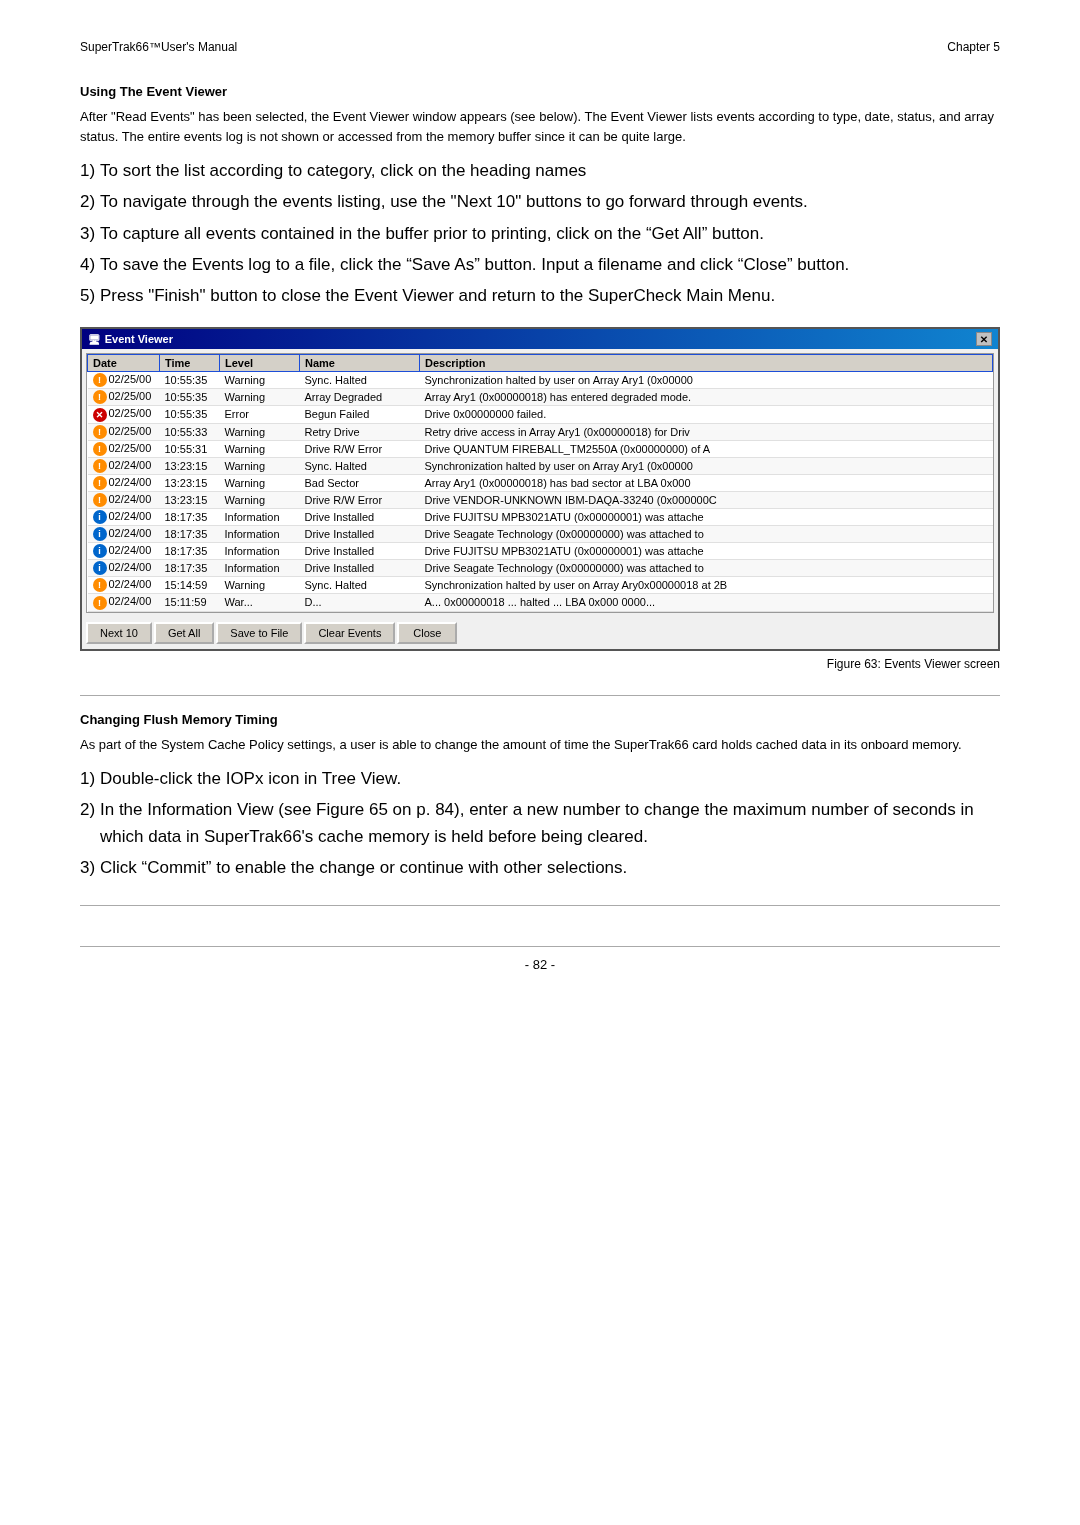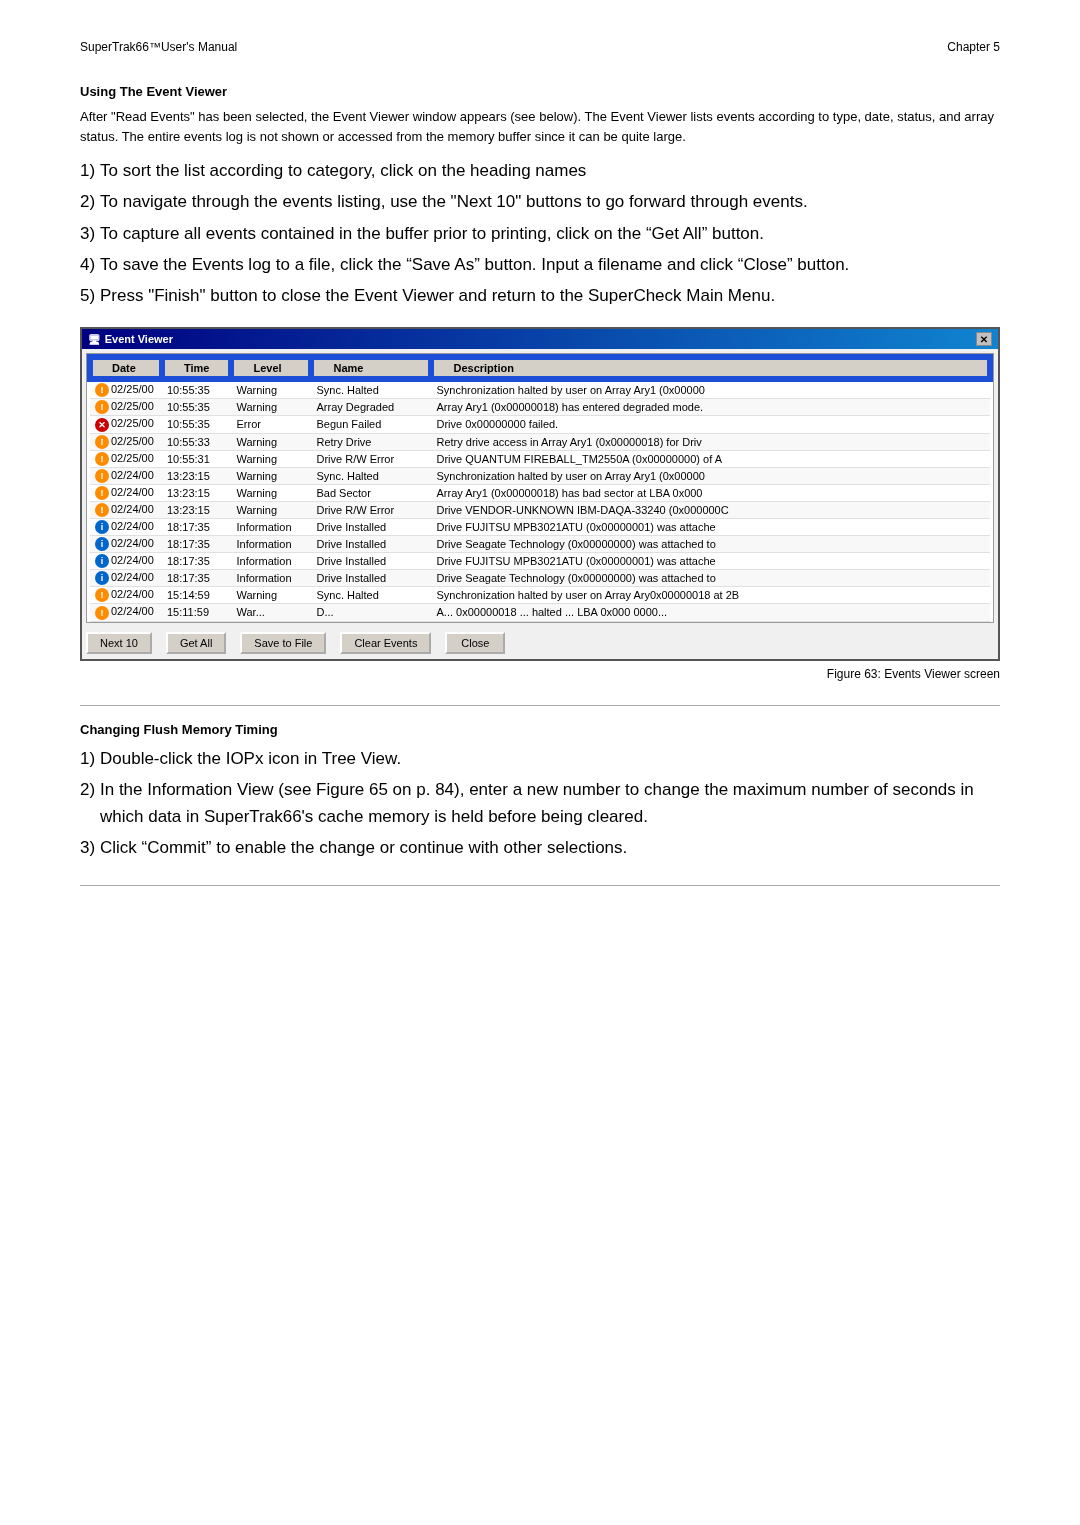--- a/index.html
+++ b/index.html
@@ -92,22 +92,22 @@
     }
     .ev-table {
       width: 100%;
       border-collapse: collapse;
       font-size: 11px;
     }
     .ev-table thead tr {
       background: #d4d0c8;
     }
     .ev-table thead th {
-      border: 6px solid #1d4ed8;
-      padding: 2px 19px;
+      border: 1px solid #1d4ed8;
+      padding: 2px 5px;
       text-align: left;
       font-weight: bold;
       white-space: nowrap;
     }
     .ev-table tbody tr {
       background: #fff;
     }
     .ev-table tbody tr:nth-child(even) {
       background: #f8f8f8;
     }
@@ -132,21 +132,21 @@
       font-weight: bold;
       color: #fff;
     }
     .ev-icon-warning { background: #ff8c00; }
     .ev-icon-error { background: #cc0000; }
     .ev-icon-info { background: #0066cc; }
 
     .ev-buttons {
       display: flex;
       padding: 5px 4px;
-      gap: 14px;
+      gap: 2px;
       background: #f0f0f0;
     }
     .ev-btn {
       background: #d4d0c8;
       border: 2px outset #fff;
       font-size: 11px;
       padding: 3px 12px;
       cursor: pointer;
       min-width: 60px;
       text-align: center;
@@ -347,21 +347,25 @@
         <button class="ev-btn">Clear Events</button>
         <button class="ev-btn">Close</button>
       </div>
   </div>
 
   <div class="figure-caption">Figure 63: Events Viewer screen</div>
 
   <hr class="section-divider">
 
   <div class="section-title">Changing Flush Memory Timing</div>
+  <div class="body-text">As part of the System Cache Policy settings, a user is able to change the amount of time the SuperTrak66 card holds cached data in its onboard memory.</div>
 
   <ol class="numbered-list" id="list2">
       <li data-num="1)">Double-click the IOPx icon in Tree View.</li>
       <li data-num="2)">In the Information View (see Figure 65 on p. 84), enter a new number to change the maximum number of seconds in which data in SuperTrak66's cache memory is held before being cleared.</li>
       <li data-num="3)">Click “Commit” to enable the change or continue with other selections.</li>
     </ol>
 
   <hr class="section-divider">
+  <div class="footer">
+    <span>- 82 -</span>
+  </div>
 </div>
 
 </body></html>

